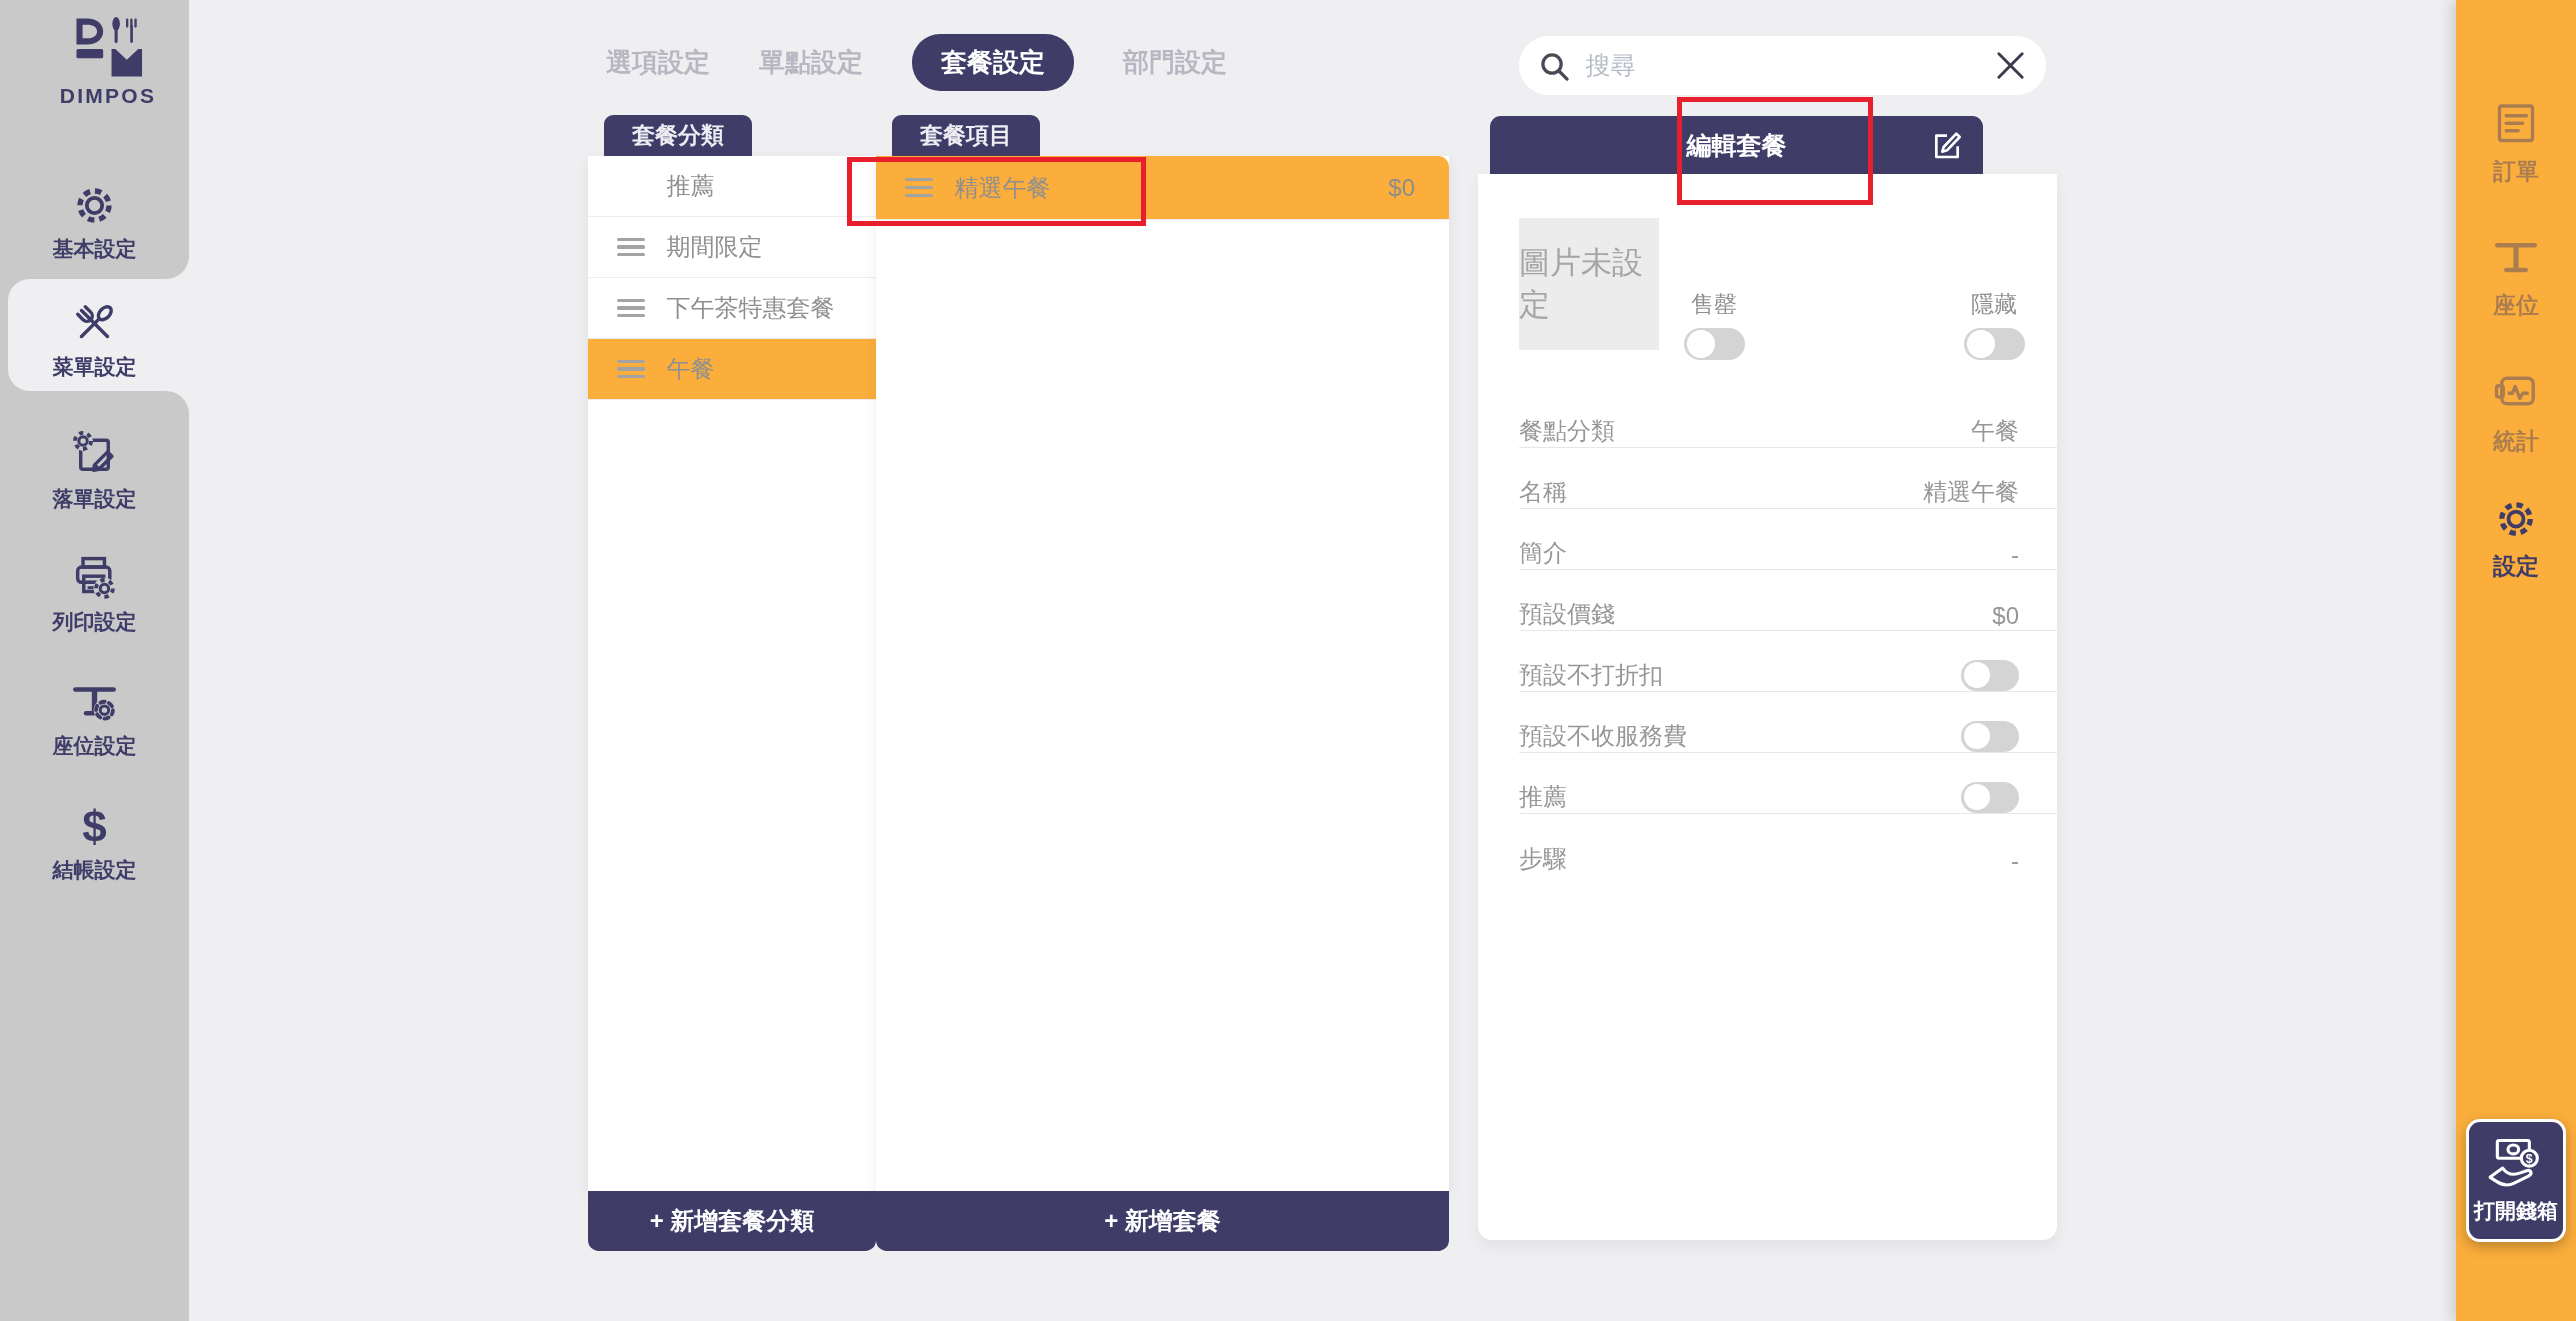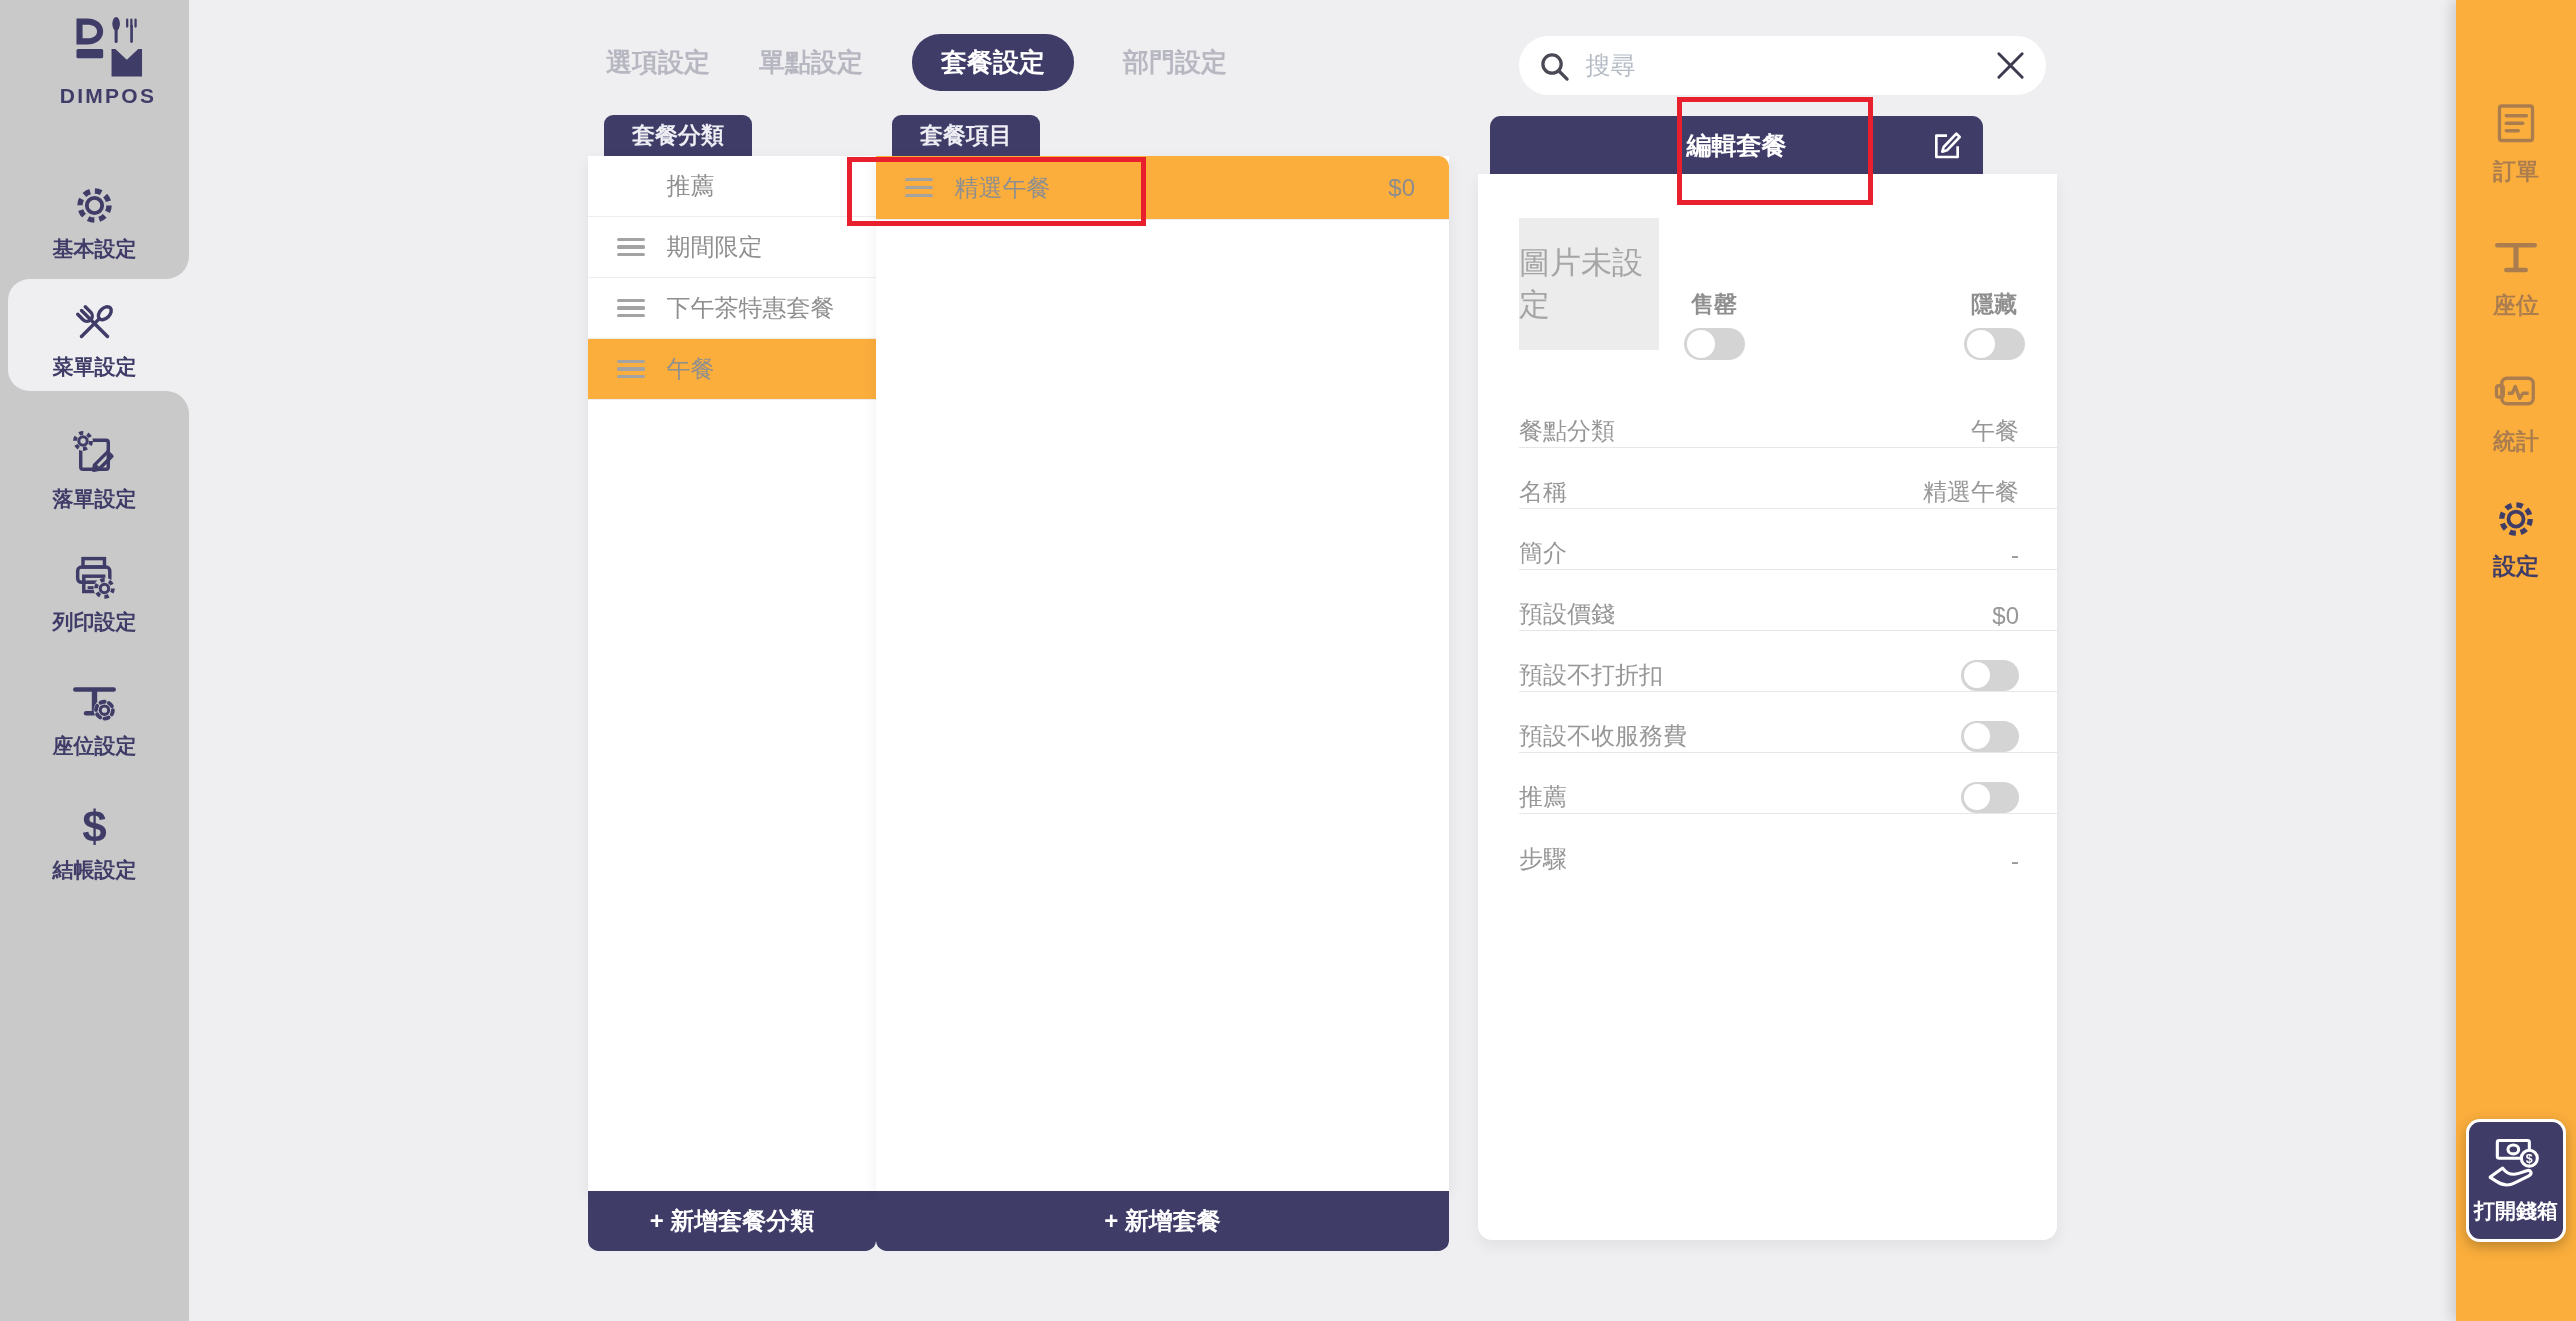--- a/index.html
+++ b/index.html
@@ -63,21 +63,21 @@
     border-radius:10.7px 10.7px 0 0;display:flex;align-items:center;justify-content:center;}
   .panel-title{font-size:25px;font-weight:600;color:#fff;}
   .edit-btn{position:absolute;right:20px;top:13px;width:32px;height:32px;cursor:pointer;}
   .panel-body{position:absolute;top:138px;left:0;width:579px;height:1066px;background:#fff;
     border-radius:0 0 14px 14px;box-shadow:0 6.1px 15.3px rgba(0,0,0,.06);}
   .img-ph{position:absolute;left:41px;top:44px;width:140px;height:132px;background:#ececec;
     display:flex;align-items:center;justify-content:center;font-size:31px;color:#a5a5a5;}
   .quick-toggle{position:absolute;top:115px;width:100px;display:flex;flex-direction:column;align-items:center;gap:7.7px;}
   .qt-soldout{left:186px;}
   .qt-hidden{left:466px;}
-  .quick-toggle .qlabel{font-size:23px;color:var(--txt-gray);font-weight:bold;}
+  .quick-toggle .qlabel{font-size:23px;color:var(--txt-gray);}
   .toggle{width:61px;height:32px;background:#d4d4d4;border-radius:17px;position:relative;cursor:pointer;flex:none;}
   .toggle .knob{position:absolute;left:3.1px;top:2.3px;width:28px;height:28px;background:#fff;border-radius:50%;}
   .fields{position:absolute;top:213px;left:0;width:579px;}
   .frow{height:61px;margin-left:41px;padding-right:38px;display:flex;align-items:flex-end;border-bottom:1.5px solid var(--divider);}
   .frow:last-child{border-bottom:none;}
   .flabel{font-size:24px;color:var(--field-gray);white-space:nowrap;}
   .fvalue{margin-left:auto;font-size:24px;color:var(--field-gray);}
   .frow .toggle{margin-left:auto;width:58px;height:31px;}
   .frow .toggle .knob{width:26px;height:26px;}
 

